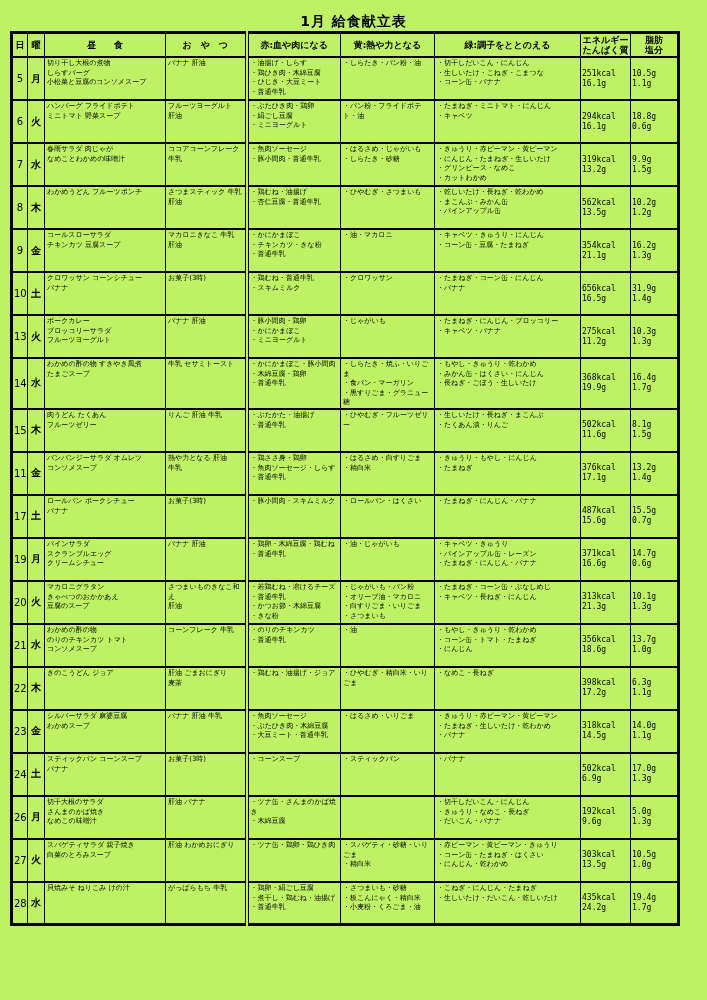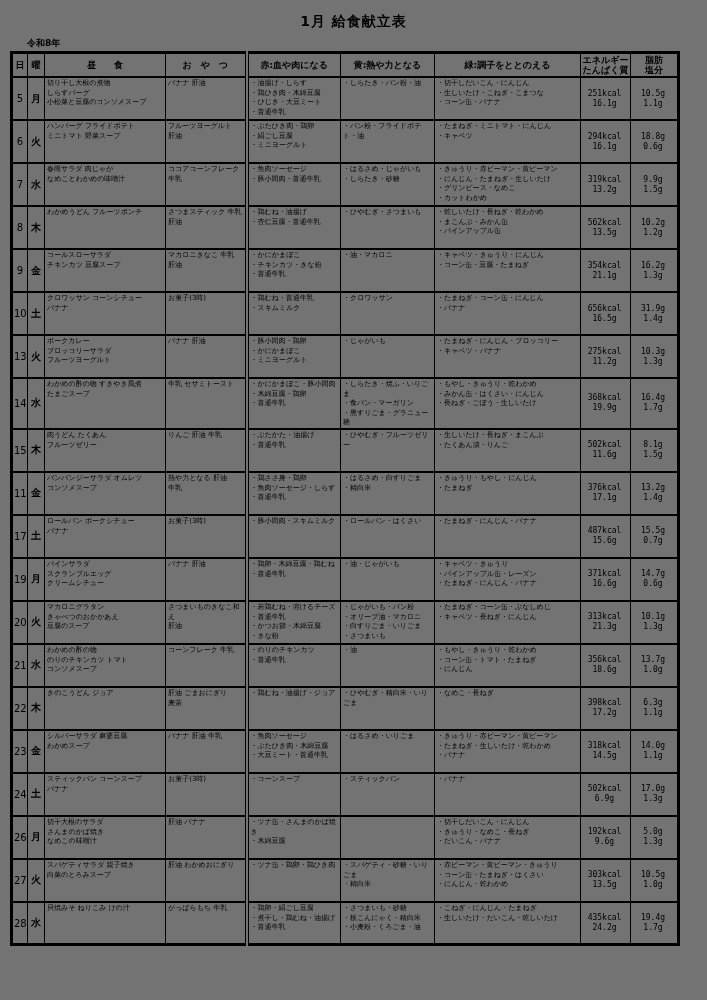--- a/index.html
+++ b/index.html
@@ -1,39 +1,38 @@
 <!DOCTYPE html>
 <html><head>
 <meta charset="utf-8">
 <style>
   html,body{margin:0;padding:0;background:#fff;}
   body{width:707px;height:1000px;font-family:"DejaVu Sans","Liberation Sans",sans-serif;color:#000;}
-  .page{position:relative;width:707px;height:1000px;background:#737373;overflow:hidden;}
+  .page{position:relative;width:707px;height:1000px;background:#bef264;overflow:hidden;}
   .title{padding-top:13px;text-align:center;font-size:14px;font-weight:bold;letter-spacing:1px;}
   .era{margin:6px 0 1px 27px;font-size:9px;font-weight:bold;}
   table.menu{margin-left:10px;width:667px;border-collapse:collapse;table-layout:fixed;border:3px solid #000;}
   col.c-day{width:16px;} col.c-wd{width:17px;} col.c-lunch{width:121px;}
   col.c-snack{width:81px;} col.c-red{width:94px;} col.c-yellow{width:94px;}
   col.c-green{width:146px;} col.c-energy{width:50px;} col.c-fat{width:48px;}
   th,td{border:1px solid #000;border-top-width:2px;border-bottom-width:2px;}
   tr.hdr{height:24px;}
   tr.hdr th{font-size:9px;font-weight:bold;text-align:center;vertical-align:middle;padding:1px 0;white-space:pre-line;line-height:10px;}
   tr.menu-row{height:43px;}
   td.day{font-size:10px;text-align:center;vertical-align:middle;}
   td.wd{font-size:10px;font-weight:bold;text-align:center;vertical-align:middle;}
   td.cell{font-size:7px;line-height:9.6px;padding:1px 2px 0 2px;vertical-align:top;white-space:pre-line;overflow:hidden;}
-  td.num{font-size:8px;line-height:10px;text-align:center;vertical-align:middle;padding-right:3px;white-space:pre-line;font-family:"DejaVu Sans Mono","Liberation Mono",monospace;}
+  td.num{font-size:8px;line-height:10px;text-align:left;vertical-align:middle;padding-right:3px;white-space:pre-line;font-family:"DejaVu Sans Mono","Liberation Mono",monospace;}
   .dbl{border-left:4px double #000;margin-left:6px;}
 </style>
 </head>
 <body>
 
 <div class="page">
   <div class="title">1月 給食献立表</div>
-  <div class="era">令和8年</div>
 
   <table class="menu">
     <colgroup>
       <col class="c-day">
         <col class="c-wd">
         <col class="c-lunch">
         <col class="c-snack">
       <col class="c-red">
         <col class="c-yellow">
         <col class="c-green">

